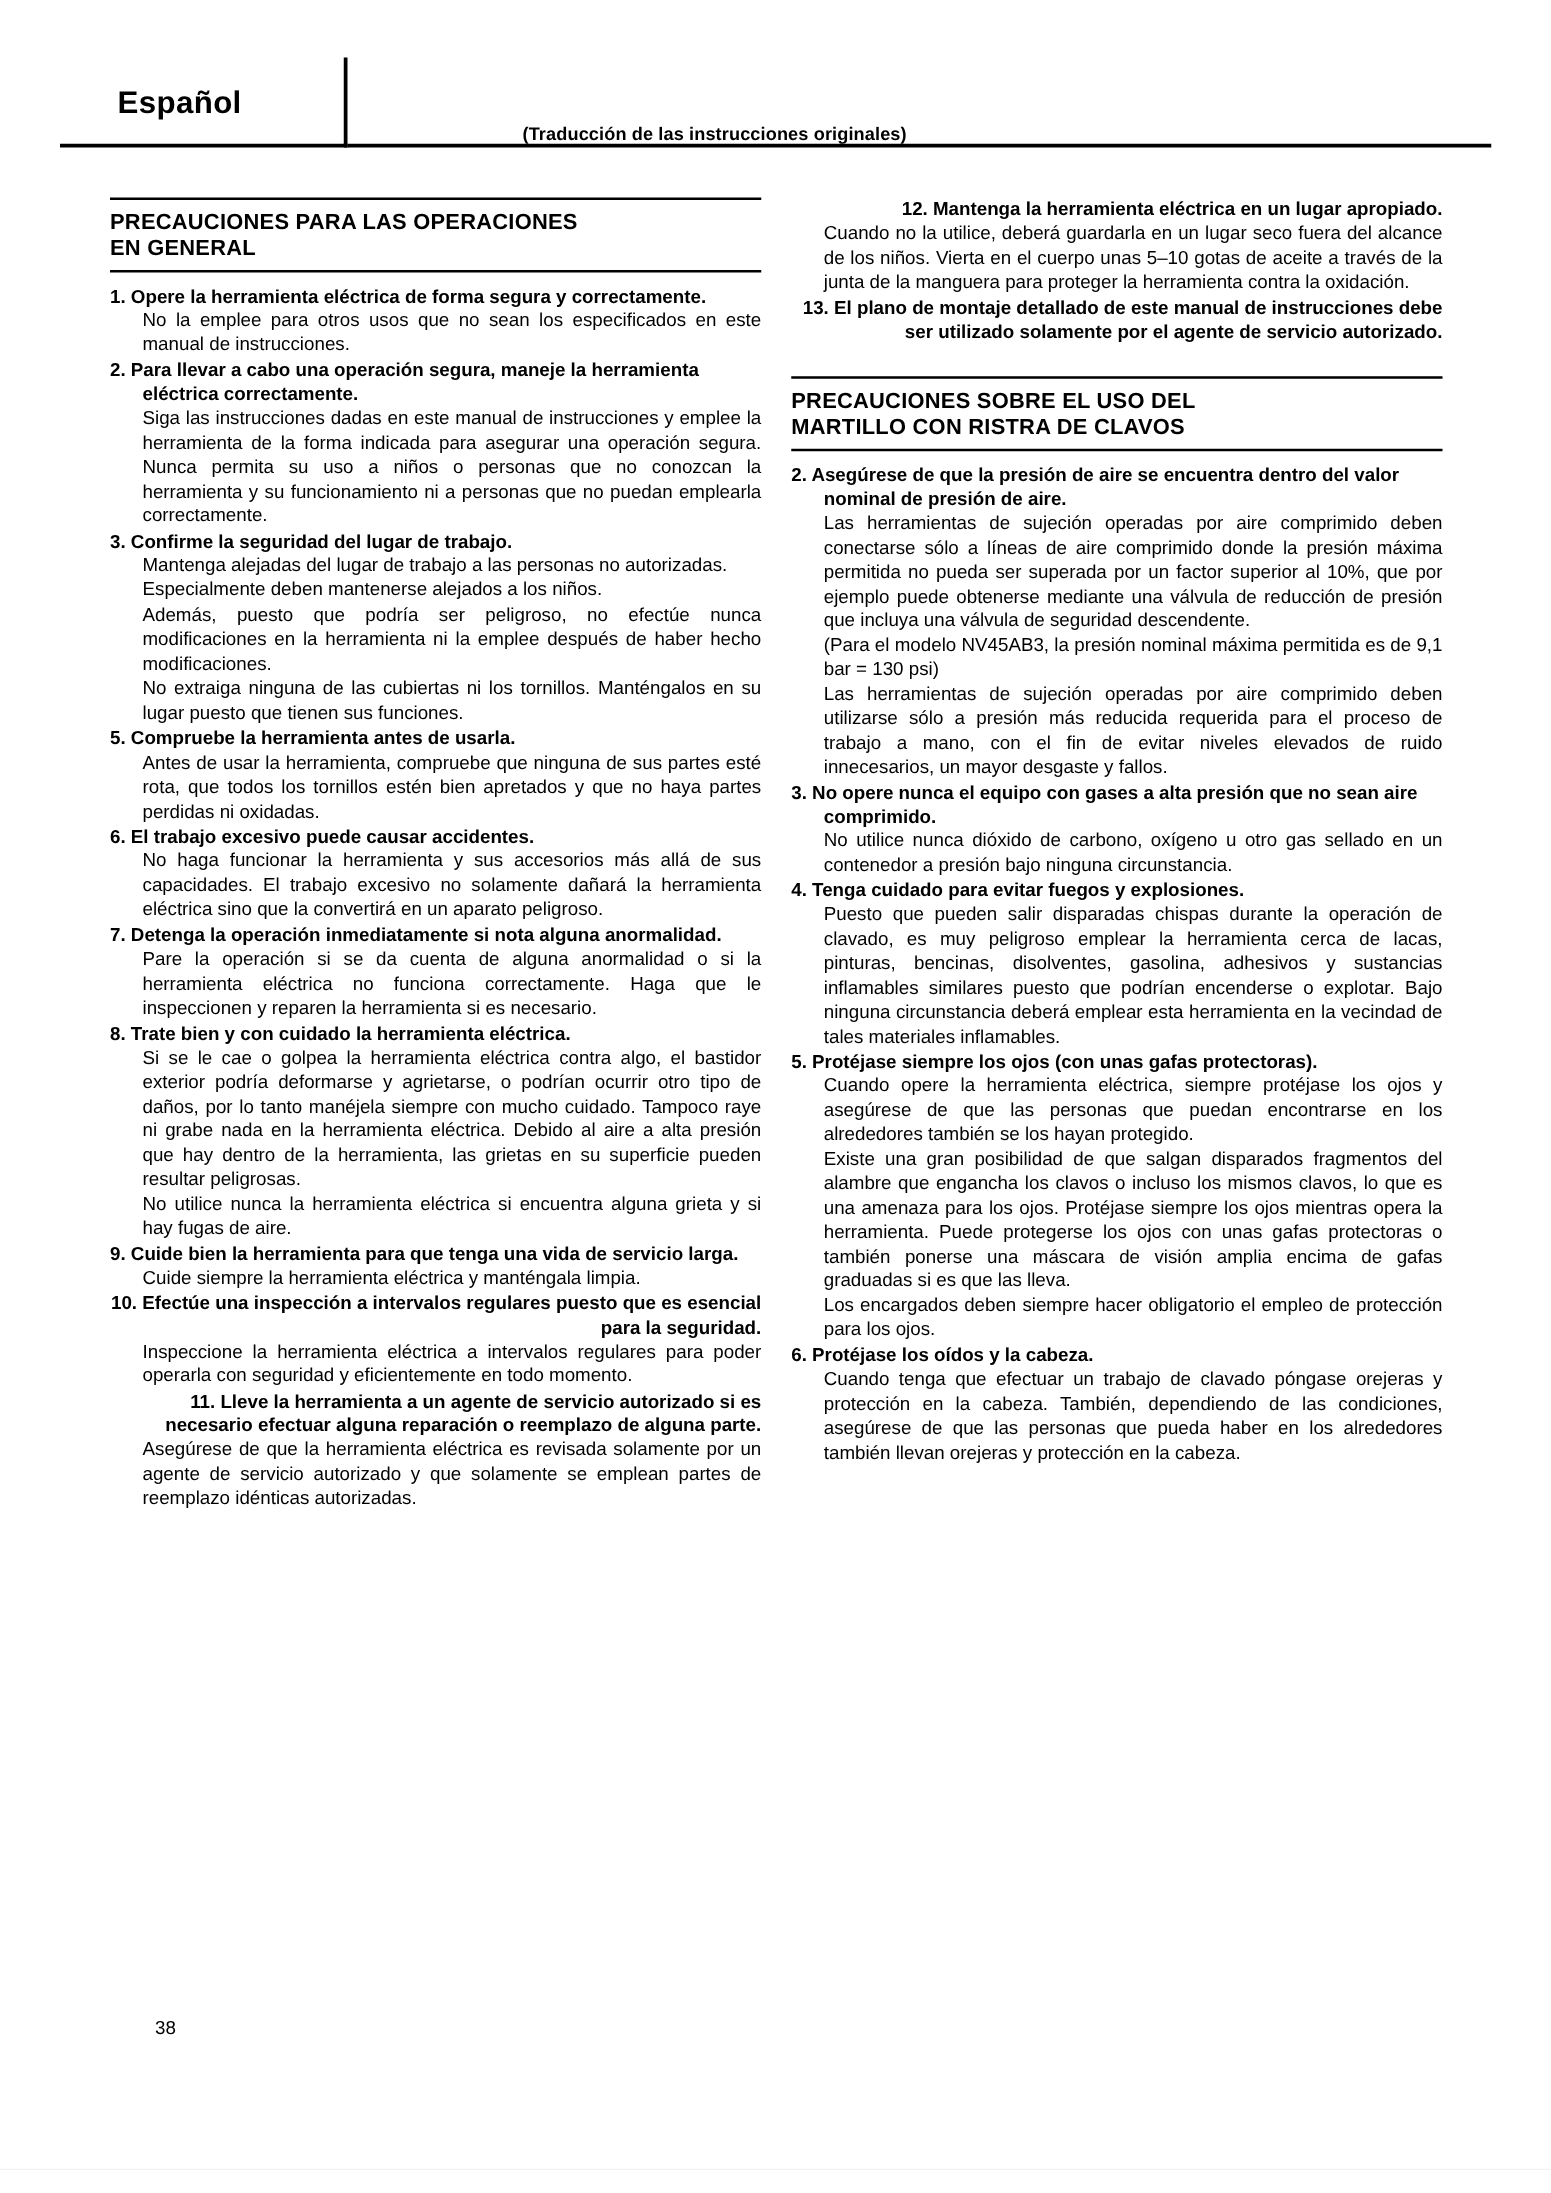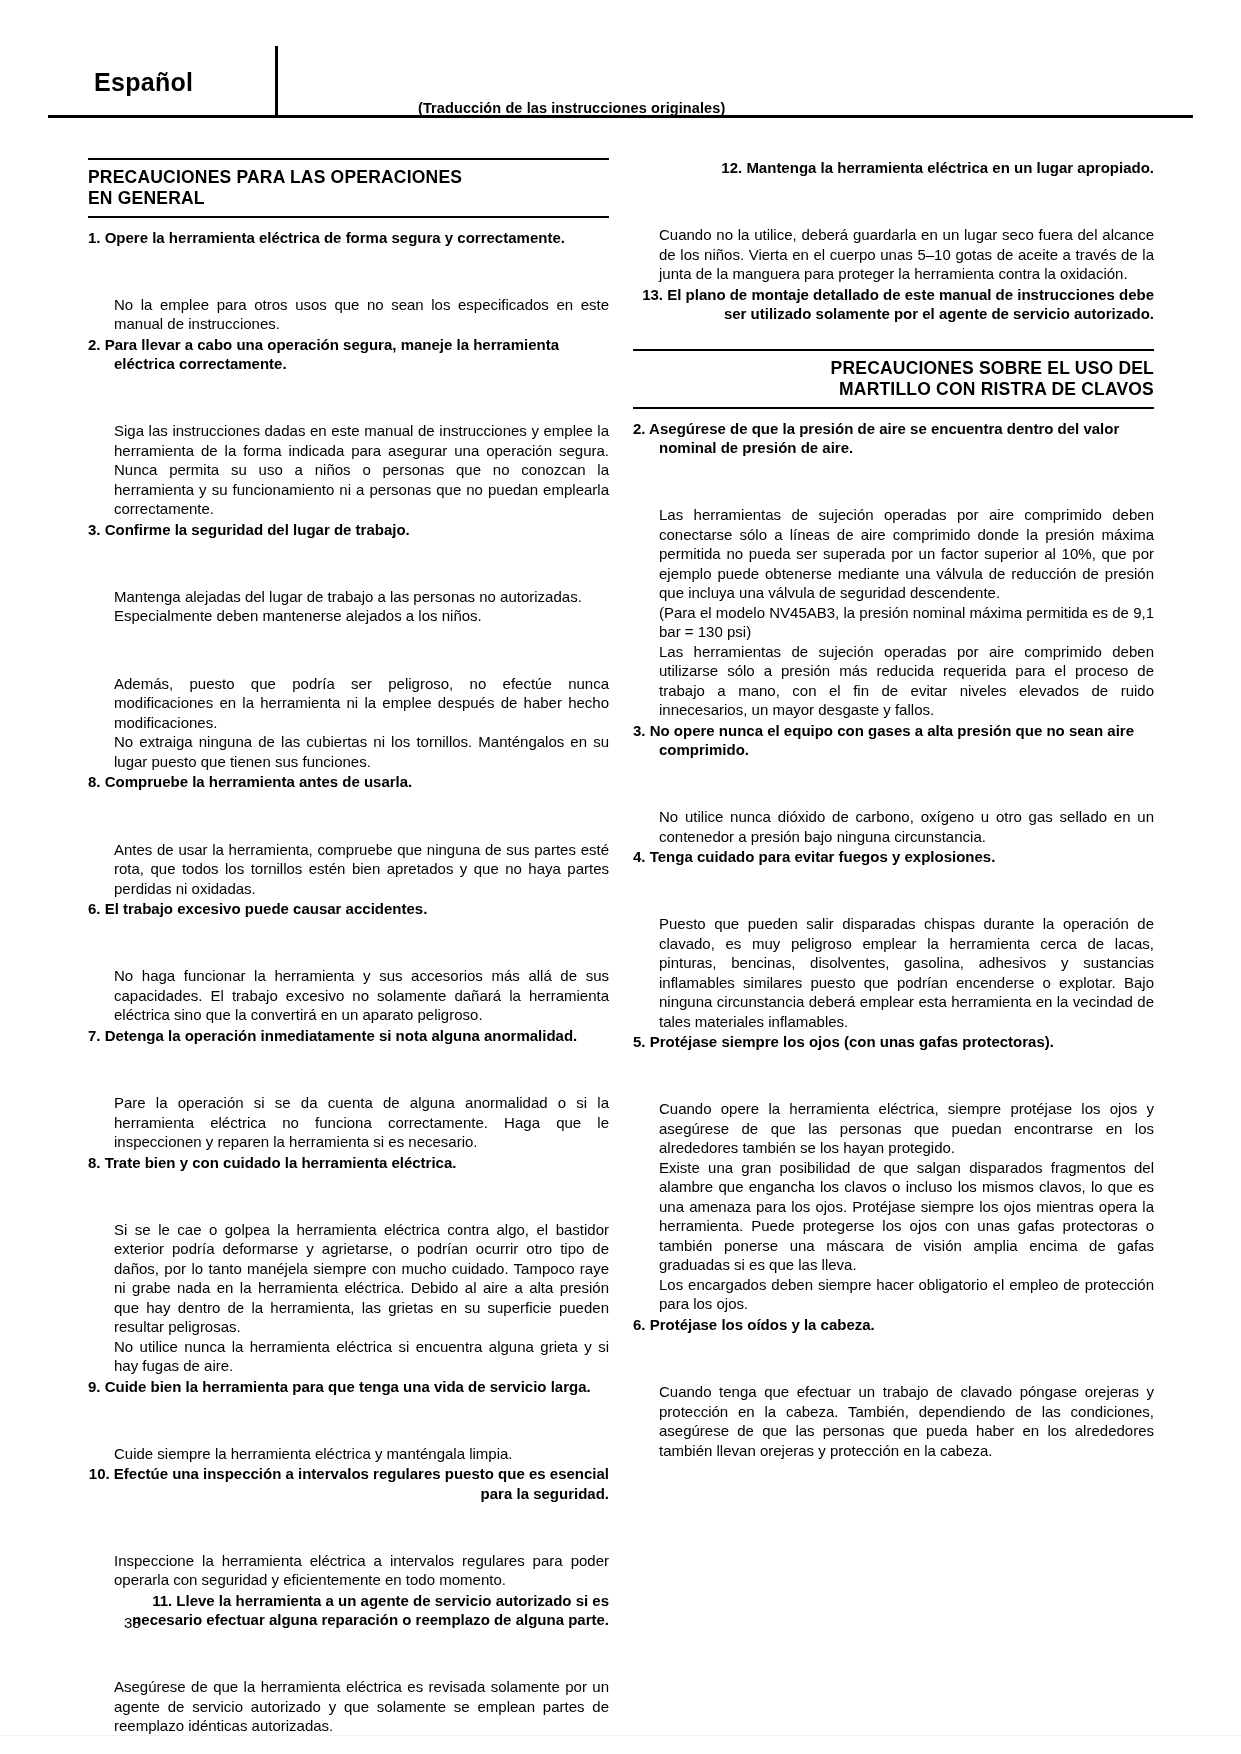--- a/index.html
+++ b/index.html
@@ -80,21 +80,21 @@
   .sec-head {
     border-top: 2.5px solid #000;
     border-bottom: 2.5px solid #000;
     padding: 7px 0 6px 0;
     margin: 0 0 10px 0;
     font-size: 17.5px;
     font-weight: bold;
     line-height: 1.22;
     letter-spacing: 0.2px;
   }
-  .sec-head.spaced { margin-top: 26px; text-align: right; }
+  .sec-head.spaced { margin-top: 26px; }
 
   
   .item {
     display: block;
     margin: 0 0 1px 0;
     position: relative;
   }
   .item-head {
     font-weight: bold;
     display: block;
@@ -106,21 +106,20 @@
     text-indent: -30px;
     padding-left: 30px;
     text-align: right;
   }
   .body-txt {
     display: block;
     padding-left: 26px;
     text-align: justify;
     line-height: 1.30;
     margin-bottom: 0px;
-    margin-top: 48px;
   }
   .body-txt + .body-txt { margin-top: 0px; }
 
   .page-num {
     position: absolute;
     left: 88px;
     top: 1614px;
     font-size: 15px;
     margin-left: 36px;
   }
@@ -162,21 +161,21 @@
         <div class="item">
           <span class="item-head">3. Confirme la seguridad del lugar de trabajo.</span>
           <span class="body-txt">Mantenga alejadas del lugar de trabajo a las personas no autorizadas.</span>
           <span class="body-txt">Especialmente deben mantenerse alejados a los niños.</span>
         </div>
         <div class="item">
           <span class="body-txt">Además, puesto que podría ser peligroso, no efectúe nunca modificaciones en la herramienta ni la emplee después de haber hecho modificaciones.</span>
           <span class="body-txt">No extraiga ninguna de las cubiertas ni los tornillos. Manténgalos en su lugar puesto que tienen sus funciones.</span>
         </div>
         <div class="item">
-          <span class="item-head">8. Compruebe la herramienta antes de usarla.</span>
+          <span class="item-head">5. Compruebe la herramienta antes de usarla.</span>
           <span class="body-txt">Antes de usar la herramienta, compruebe que ninguna de sus partes esté rota, que todos los tornillos estén bien apretados y que no haya partes perdidas ni oxidadas.</span>
         </div>
         <div class="item">
           <span class="item-head">6. El trabajo excesivo puede causar accidentes.</span>
           <span class="body-txt">No haga funcionar la herramienta y sus accesorios más allá de sus capacidades. El trabajo excesivo no solamente dañará la herramienta eléctrica sino que la convertirá en un aparato peligroso.</span>
         </div>
         <div class="item">
           <span class="item-head">7. Detenga la operación inmediatamente si nota alguna anormalidad.</span>
           <span class="body-txt">Pare la operación si se da cuenta de alguna anormalidad o si la herramienta eléctrica no funciona correctamente. Haga que le inspeccionen y reparen la herramienta si es necesario.</span>
         </div>

